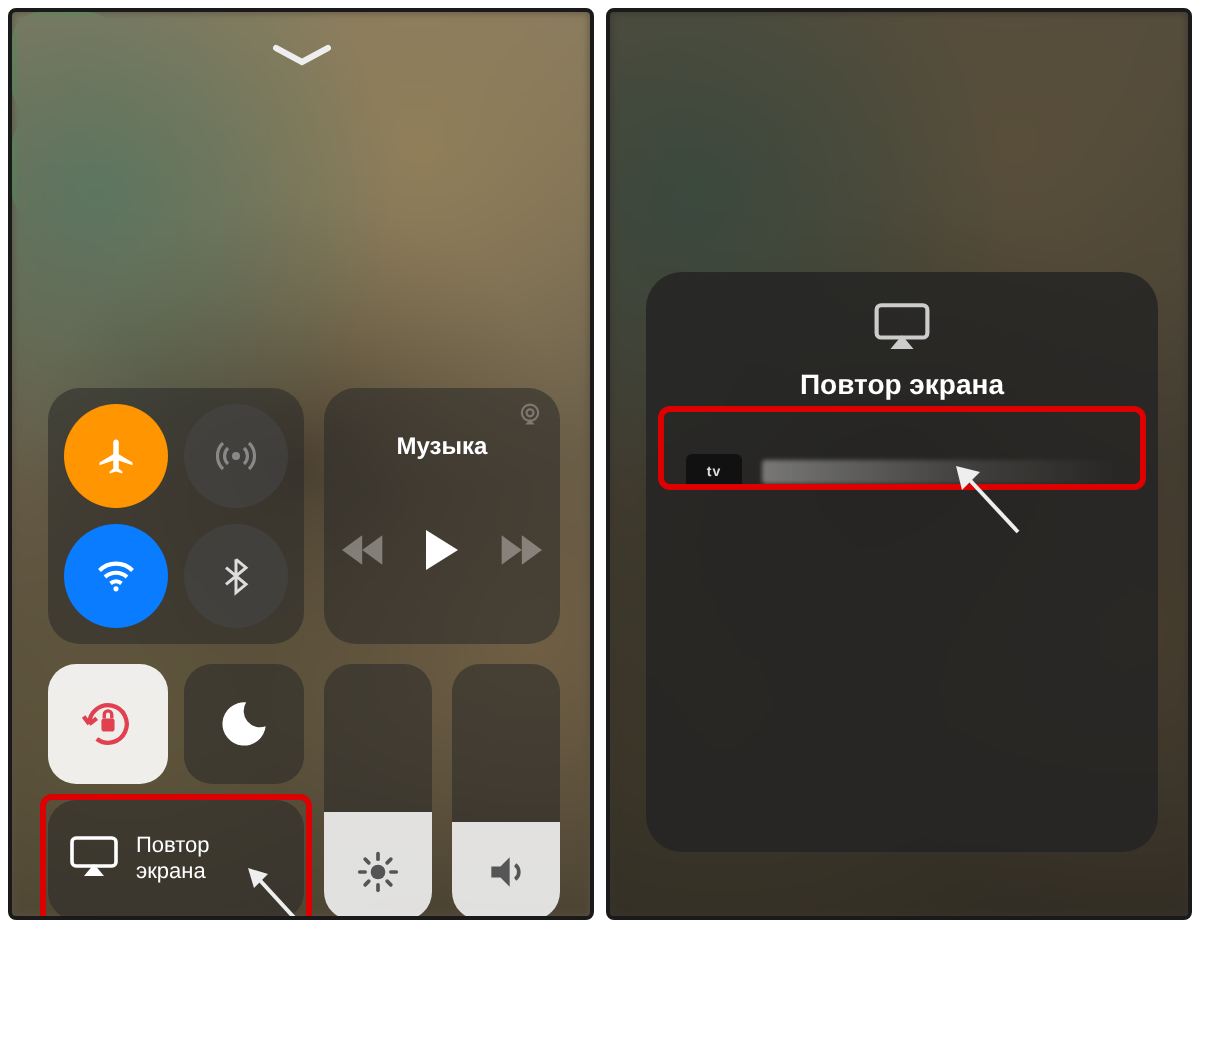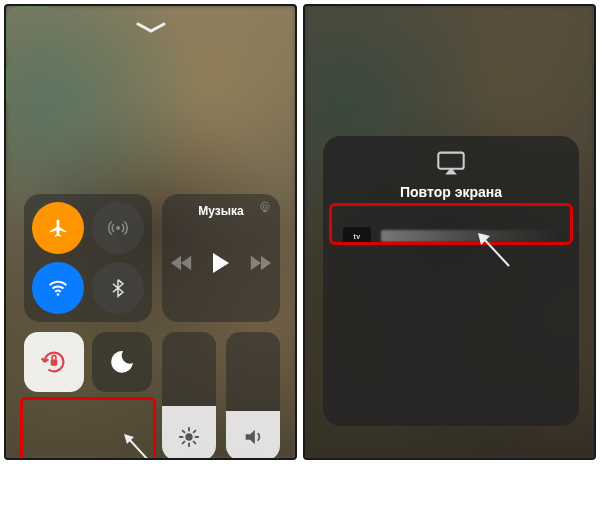--- a/index.html
+++ b/index.html
@@ -56,21 +56,21 @@
   .tile-light {
     background: rgba(255,255,255,0.9);
   }
 
   
   .connectivity { top:188px; left:18px; width:128px; height:128px; display:grid; grid-template-columns:1fr 1fr; grid-template-rows:1fr 1fr; padding:8px; gap:8px;}
   .conn-btn { border-radius:50%; display:flex; align-items:center; justify-content:center; }
   .conn-btn svg { display:block; }
 
   .music { top:188px; left:156px; width:118px; height:128px; padding:8px 10px;}
-  .music-title { color:#fff; font-size:12px; font-weight:600; text-align:center; margin-top:2px;}
+  .music-title { color:#fff; font-size:12px; font-weight:600; text-align:center; margin-top:14px;}
   .music-controls { display:flex; align-items:center; justify-content:center; gap:18px; margin-top:34px;}
   .music-controls .faded { opacity:0.35;}
   .airplay-corner { position:absolute; top:6px; right:8px; opacity:0.4;}
 
   .orientation { top:326px; left:18px; width:60px; height:60px; border-radius:14px; display:flex;align-items:center;justify-content:center;}
   .dnd { top:326px; left:86px; width:60px; height:60px; border-radius:14px; display:flex;align-items:center;justify-content:center;}
 
   .brightness { top:326px; left:156px; width:54px; height:128px; border-radius:14px; overflow:hidden;}
   .volume { top:326px; left:220px; width:54px; height:128px; border-radius:14px; overflow:hidden;}
   .slider-fill { position:absolute; bottom:0; left:0; right:0; background:rgba(255,255,255,0.85);}
@@ -202,20 +202,30 @@
   <div class="tile volume">
     <div class="slider-fill" style="height:38%"></div>
     <span class="slider-icon">
       <svg width="22" height="22" viewBox="0 0 24 24" fill="#555">
           <path d="M4 9 L4 15 L9 15 L14 20 L14 4 L9 9 Z"></path>
           <path d="M17 8 A5 5 0 0 1 17 16" fill="none" stroke="#555" stroke-width="2"></path>
         </svg>
     </span>
   </div>
 
+  <div class="tile mirroring">
+    <span>
+      <svg width="26" height="22" viewBox="0 0 26 22" fill="none" stroke="#fff" stroke-width="1.8">
+          <rect x="2" y="2" width="22" height="14" rx="2"></rect>
+          <path d="M8 21 L13 15 L18 21 Z" fill="#fff" stroke="none"></path>
+        </svg>
+    </span>
+    <span class="mirror-label" style="white-space:pre-line;">Повтор
+экрана</span>
+  </div>
 
   <div class="highlight-red" style="top:391px; left:14px; width:136px; height:66px;"></div>
   <div class="arrow-cursor" style="top:424px; left:114px;">
     <svg width="34" height="34" viewBox="0 0 34 34">
         <path d="M30 32 L8 8" stroke="#eee" stroke-width="2"></path>
         <path d="M4 4 L14 7 L7 14 Z" fill="#eee"></path>
       </svg>
   </div>
 
   <div class="flashlight">

